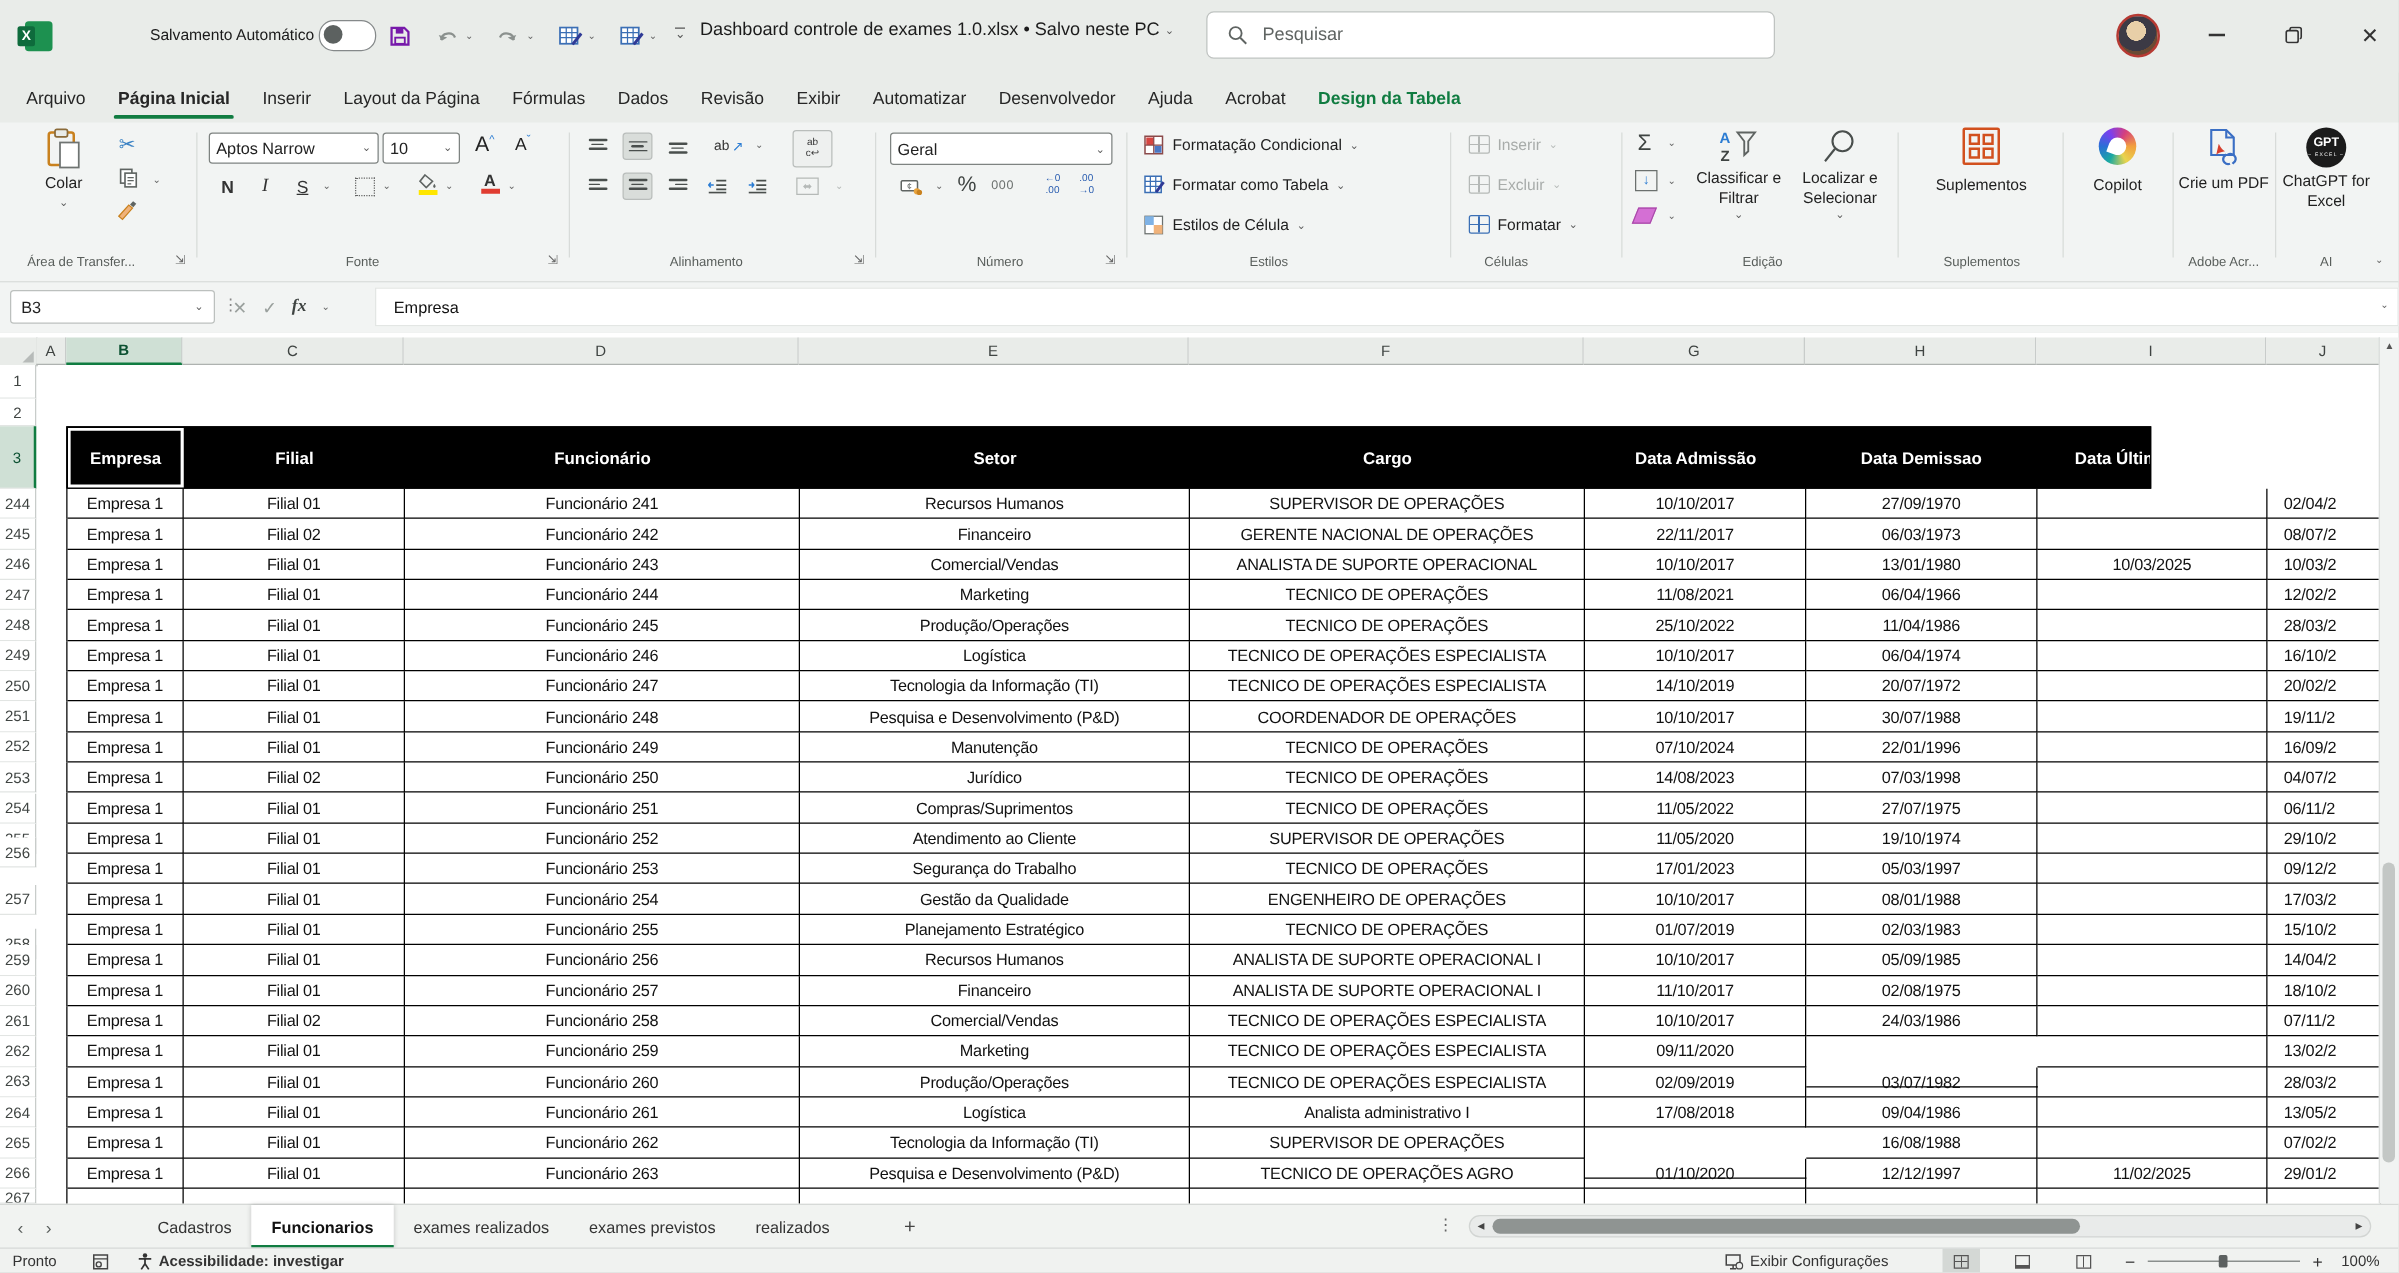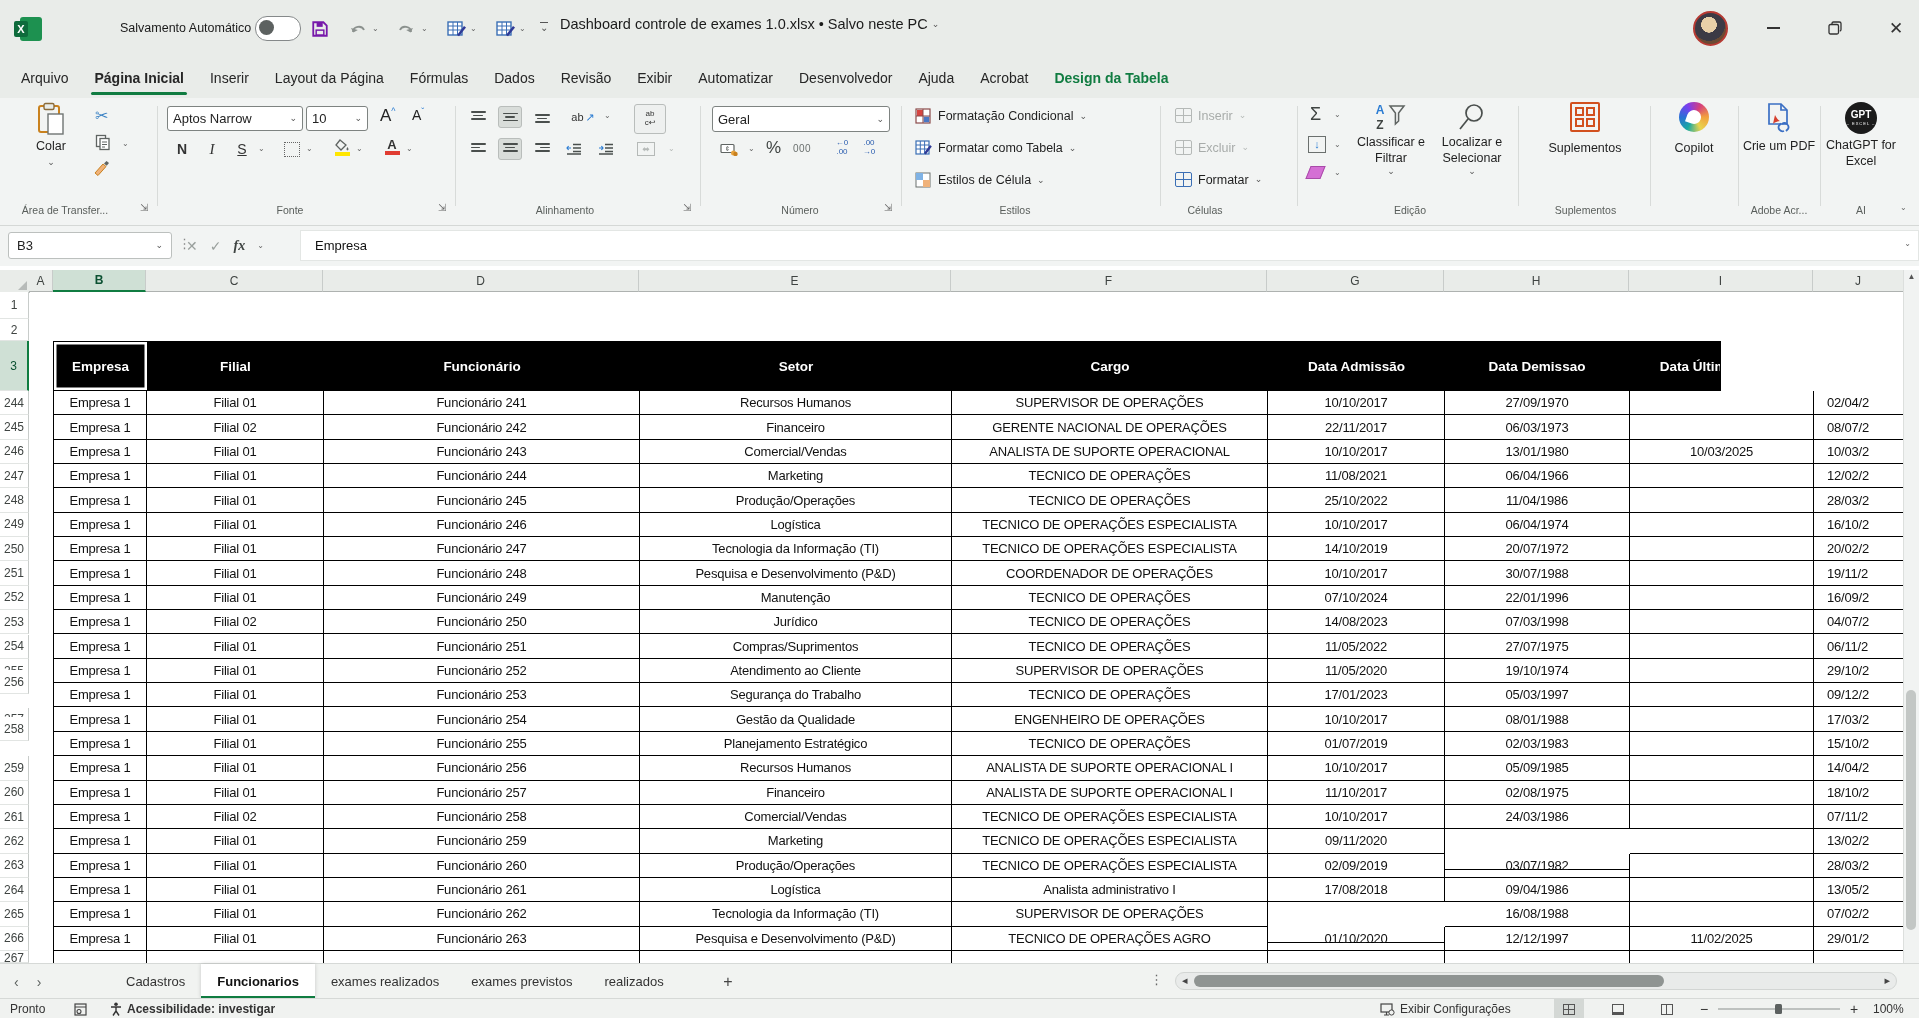--- a/index.html
+++ b/index.html
@@ -144,20 +144,29 @@
           <path d="M10 14 L17 5 l2 1.6 -7 8.6z" fill="#2f3a96"></path>
         </svg>
     </div>
     <div class="abs chev-sm" style="left:519px;top:25px">⌄</div>
     <div class="abs" style="left:540px;top:22px;font-size:10px;color:#555;border-top:1.5px solid #555;line-height:10px;">⌄</div>
 
     <div id="title-center" class="abs flex">
       <span>Dashboard controle de exames 1.0.xlsx • Salvo neste PC</span>&nbsp;<span class="chev">⌄</span>
     </div>
 
+    <div id="search-box" class="abs">
+      <span>
+        <svg width="16" height="16" viewBox="0 0 16 16">
+            <circle cx="6.5" cy="6.5" r="4.8" fill="none" stroke="#5f6462" stroke-width="1.5"></circle>
+            <path d="M10.2 10.2 L15 15" stroke="#5f6462" stroke-width="1.5"></path>
+          </svg>
+      </span>
+      <span class="ph">Pesquisar</span>
+    </div>
 
     <div id="avatar" class="abs"></div>
     <div class="abs wbtn" style="left:1750px">
         <div style="width:13px;height:1.6px;background:#333"></div>
       </div>
     <div class="abs wbtn" style="left:1812px">
       <svg width="14" height="14" viewBox="0 0 14 14">
           <rect x="1" y="3.5" width="9.5" height="9.5" rx="1.5" fill="none" stroke="#333" stroke-width="1.3"></rect>
           <path d="M4 3.2 V2.2 a1.4 1.4 0 0 1 1.4-1.2 h6 a1.6 1.6 0 0 1 1.6 1.6 v6 a1.4 1.4 0 0 1-1.2 1.4" fill="none" stroke="#333" stroke-width="1.3"></path>
         </svg>
@@ -527,21 +536,21 @@
         <div class="rowhdr" style="top: 222.4px; height: 24.35px;">248</div>
         <div class="rowhdr" style="top: 246.75px; height: 24.35px;">249</div>
         <div class="rowhdr" style="top: 271.1px; height: 24.35px;">250</div>
         <div class="rowhdr" style="top: 295.45px; height: 24.35px;">251</div>
         <div class="rowhdr" style="top: 319.8px; height: 24.35px;">252</div>
         <div class="rowhdr" style="top: 344.15px; height: 24.35px;">253</div>
         <div class="rowhdr" style="top: 368.5px; height: 24.35px;">254</div>
         <div class="rowhdr" style="top: 392.85px; height: 24.35px;">255</div>
         <div class="rowhdr" style="top: 404px; height: 24.35px;">256</div>
         <div class="rowhdr" style="top: 441.55px; height: 24.35px;">257</div>
-        <div class="rowhdr" style="top: 451px; height: 24.35px;">258</div>
+        <div class="rowhdr" style="top: 477px; height: 24.35px;">258</div>
         <div class="rowhdr" style="top: 490.25px; height: 24.35px;">259</div>
         <div class="rowhdr" style="top: 514.6px; height: 24.35px;">260</div>
         <div class="rowhdr" style="top: 538.95px; height: 24.35px;">261</div>
         <div class="rowhdr" style="top: 563.3px; height: 24.35px;">262</div>
         <div class="rowhdr" style="top: 587.65px; height: 24.35px;">263</div>
         <div class="rowhdr" style="top: 612px; height: 24.35px;">264</div>
         <div class="rowhdr" style="top: 636.35px; height: 24.35px;">265</div>
         <div class="rowhdr" style="top: 660.7px; height: 24.35px;">266</div>
         <div class="rowhdr" style="top: 685.05px; height: 12px; overflow: hidden; align-items: flex-start;">267</div>
       </div>

